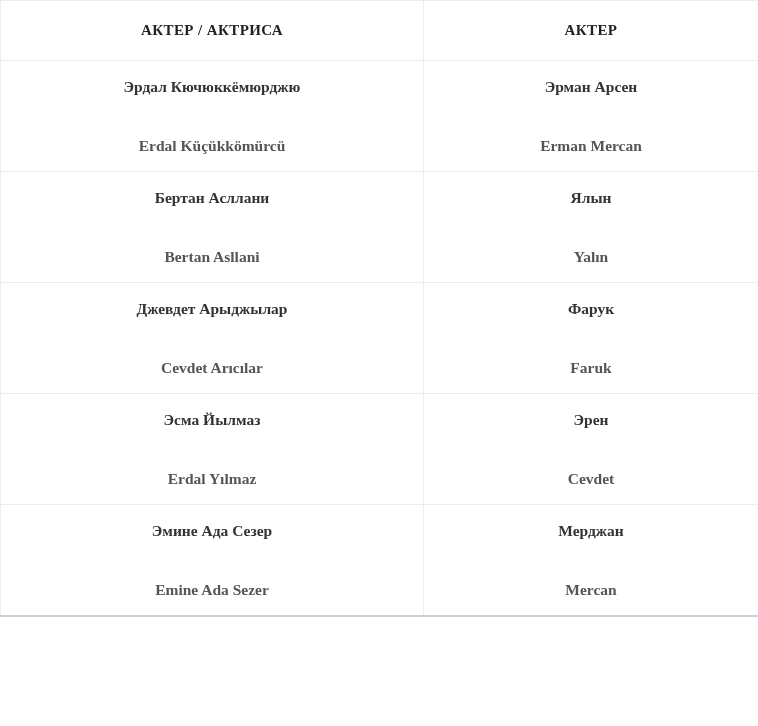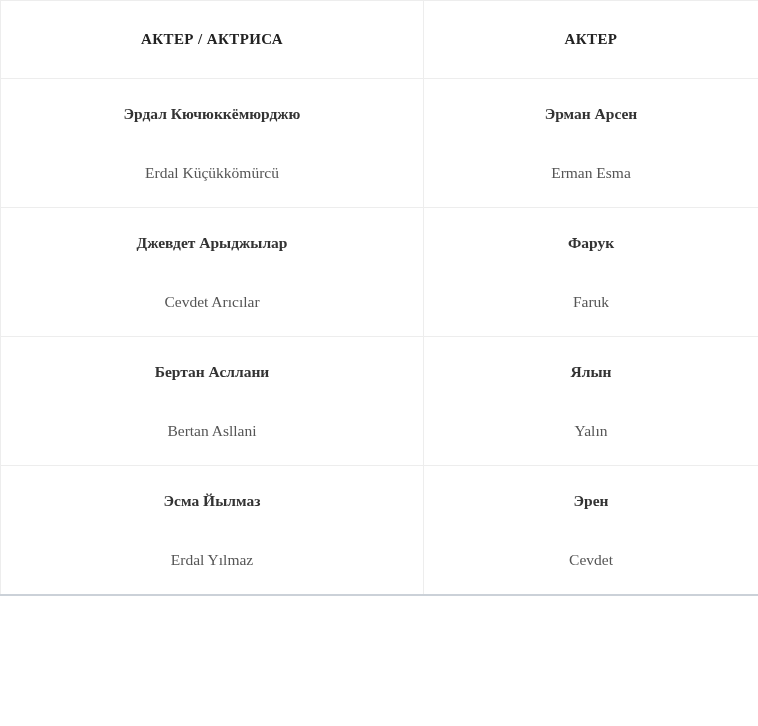--- a/index.html
+++ b/index.html
@@ -22,21 +22,21 @@
     border-left: 1px solid #ededed;
     border-bottom: 2px solid #cbd1d8;
   }
   table.cast-table col.col-actor { width: 423px; }
   table.cast-table th,
   table.cast-table td {
     border: 1px solid #ededed;
     border-right: none;
     text-align: center;
     vertical-align: middle;
-    padding: 16px;
+    padding: 7px;
   }
   table.cast-table th {
     height: 45px;
     font-size: 15px;
     font-weight: bold;
     color: #222222;
     letter-spacing: 0.4px;
   }
   table.cast-table td {
     height: 96px;
@@ -48,21 +48,21 @@
     align-items: center;
     gap: 40px;
   }
   .name-cyr {
     font-weight: bold;
     color: #333333;
     font-size: 15.5px;
     line-height: 19px;
   }
   .name-lat {
-    font-weight: normal;
+    font-weight: bold;
     color: #555555;
     font-size: 15.5px;
     line-height: 19px;
   }
 </style>
 </head>
 <body>
 
 <div class="page">
   <table class="cast-table">
@@ -80,61 +80,75 @@
       <tr>
         <td>
           <div class="cell">
             <span class="name-cyr">Эрдал Кючюккёмюрджю</span>
             <span class="name-lat">Erdal Küçükkömürcü</span>
           </div>
         </td>
         <td>
           <div class="cell">
             <span class="name-cyr">Эрман Арсен</span>
-            <span class="name-lat">Erman Esma</span>
+            <span class="name-lat">Erman Mercan</span>
+          </div>
+        </td>
+      </tr>
+      <tr>
+        <td>
+          <div class="cell">
+            <span class="name-cyr">Бертан Асллани</span>
+            <span class="name-lat">Bertan Asllani</span>
+          </div>
+        </td>
+        <td>
+          <div class="cell">
+            <span class="name-cyr">Ялын</span>
+            <span class="name-lat">Yalın</span>
           </div>
         </td>
       </tr>
       <tr>
         <td>
           <div class="cell">
             <span class="name-cyr">Джевдет Арыджылар</span>
             <span class="name-lat">Cevdet Arıcılar</span>
           </div>
         </td>
         <td>
           <div class="cell">
             <span class="name-cyr">Фарук</span>
             <span class="name-lat">Faruk</span>
           </div>
         </td>
       </tr>
       <tr>
         <td>
           <div class="cell">
-            <span class="name-cyr">Бертан Асллани</span>
-            <span class="name-lat">Bertan Asllani</span>
-          </div>
-        </td>
-        <td>
-          <div class="cell">
-            <span class="name-cyr">Ялын</span>
-            <span class="name-lat">Yalın</span>
-          </div>
-        </td>
-      </tr>
-      <tr>
-        <td>
-          <div class="cell">
             <span class="name-cyr">Эсма Йылмаз</span>
             <span class="name-lat">Erdal Yılmaz</span>
           </div>
         </td>
         <td>
           <div class="cell">
             <span class="name-cyr">Эрен</span>
             <span class="name-lat">Cevdet</span>
           </div>
         </td>
       </tr>
+      <tr>
+        <td>
+          <div class="cell">
+            <span class="name-cyr">Эмине Ада Сезер</span>
+            <span class="name-lat">Emine Ada Sezer</span>
+          </div>
+        </td>
+        <td>
+          <div class="cell">
+            <span class="name-cyr">Мерджан</span>
+            <span class="name-lat">Mercan</span>
+          </div>
+        </td>
+      </tr>
     </tbody>
   </table>
 </div>
 
 </body></html>

